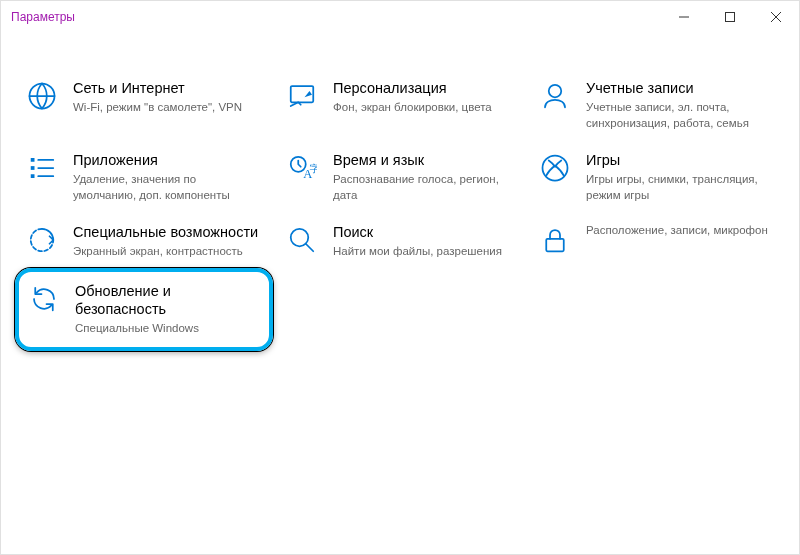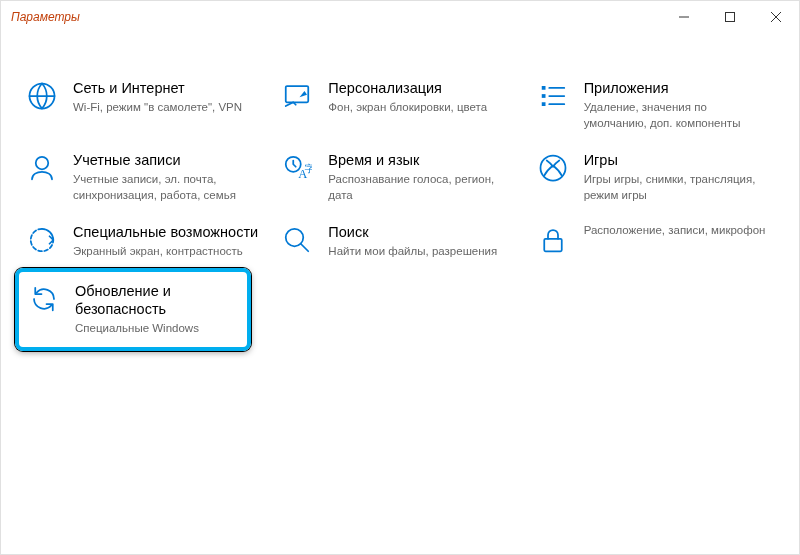--- a/index.html
+++ b/index.html
@@ -13,23 +13,22 @@
   }
   .titlebar {
     height: 32px;
     display: flex;
     align-items: center;
     padding: 0 0 0 10px;
     border-bottom: 1px solid transparent;
   }
   .titlebar .title {
     font-size: 12px;
-    color: #c2410c;
+    color: #a21caf;
     flex: 1;
-    font-style: italic;
   }
   .win-controls { display: flex; height: 100%; }
   .win-btn {
     width: 46px;
     height: 32px;
     display: flex;
     align-items: center;
     justify-content: center;
     color: #333;
     font-size: 10px;
@@ -79,26 +78,26 @@
   }
   .tile .desc {
     font-size: 11.5px;
     color: #666;
     line-height: 1.35;
     max-width: 185px;
   }
   .highlight {
     position: relative;
     border: 4px solid #00aeef;
-    border-radius: 8px;
+    border-radius: 16px;
     padding: 10px 8px;
     box-shadow: 0 0 0 1px #000, 0 2px 6px rgba(0,0,0,.35);
     margin-left: -6px;
     margin-top: -6px;
-    width: 236px;
+    width: 258px;
     justify-content: center;
   }
 </style>
 </head>
 <body>
 
 <div class="titlebar">
   <span class="title">Параметры</span>
   <div class="win-controls">
     <div class="win-btn">
@@ -147,50 +146,50 @@
       </div>
       <div class="texts">
         <div class="heading">Персонализация</div>
         <div class="desc">Фон, экран блокировки, цвета</div>
       </div>
     </div>
 
     <div class="tile">
       <div class="icon-wrap">
         <svg viewBox="0 0 24 24">
+            <circle cx="12" cy="8" r="5"></circle>
+            <path d="M4 21c0-4 4-6 8-6s8 2 8 6"></path>
+          </svg>
+      </div>
+      <div class="texts">
+        <div class="heading">Учетные записи</div>
+        <div class="desc">Учетные записи, эл. почта, синхронизация, работа, семья</div>
+      </div>
+    </div>
+
+    <div class="tile">
+      <div class="icon-wrap">
+        <svg viewBox="0 0 24 24">
             <rect x="3" y="4" width="3" height="3" fill="#0078d4" stroke="none"></rect>
             <line x1="9" y1="5.5" x2="21" y2="5.5"></line>
             <rect x="3" y="10.5" width="3" height="3" fill="#0078d4" stroke="none"></rect>
             <line x1="9" y1="12" x2="21" y2="12"></line>
             <rect x="3" y="17" width="3" height="3" fill="#0078d4" stroke="none"></rect>
             <line x1="9" y1="18.5" x2="21" y2="18.5"></line>
           </svg>
       </div>
       <div class="texts">
         <div class="heading">Приложения</div>
         <div class="desc">Удаление, значения по умолчанию, доп. компоненты</div>
       </div>
     </div>
 
     <div class="tile">
       <div class="icon-wrap">
         <svg viewBox="0 0 24 24">
-            <circle cx="12" cy="8" r="5"></circle>
-            <path d="M4 21c0-4 4-6 8-6s8 2 8 6"></path>
-          </svg>
-      </div>
-      <div class="texts">
-        <div class="heading">Учетные записи</div>
-        <div class="desc">Учетные записи, эл. почта, синхронизация, работа, семья</div>
-      </div>
-    </div>
-
-    <div class="tile">
-      <div class="icon-wrap">
-        <svg viewBox="0 0 24 24">
             <circle cx="9" cy="9" r="6"></circle>
             <path d="M9 6v3l2 2"></path>
             <text x="13" y="20" font-size="10" fill="#0078d4" stroke="none" font-family="Segoe UI">A</text>
             <text x="18" y="15" font-size="8" fill="#0078d4" stroke="none" font-family="Segoe UI">字</text>
           </svg>
       </div>
       <div class="texts">
         <div class="heading">Время и язык</div>
         <div class="desc">Распознавание голоса, регион, дата</div>
       </div>

